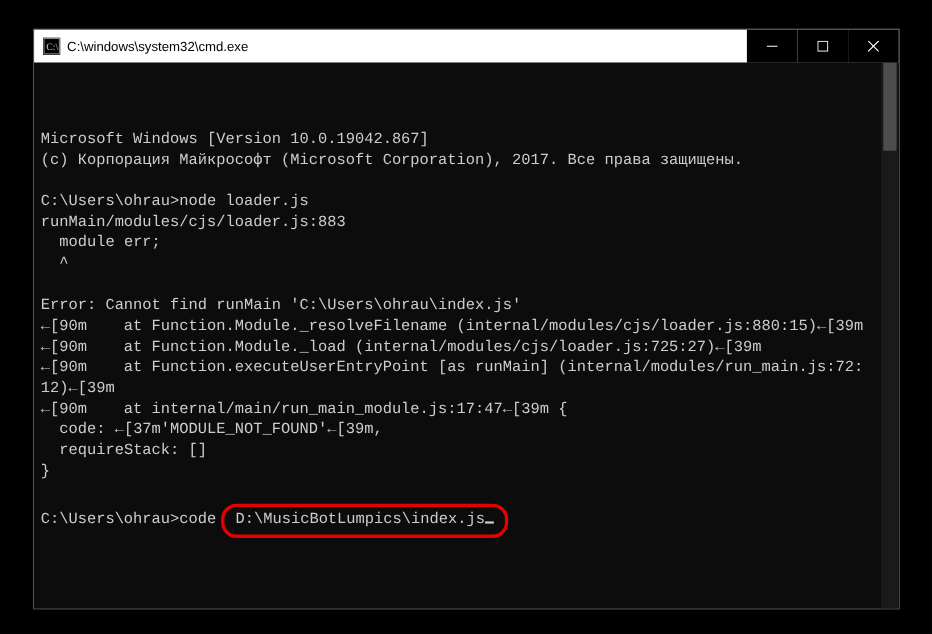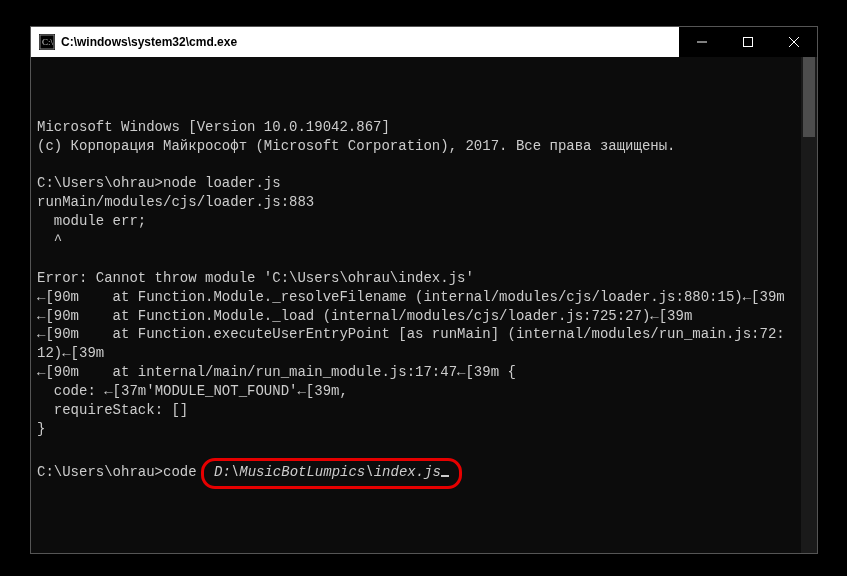--- a/index.html
+++ b/index.html
@@ -32,21 +32,21 @@
       color: #000;
     }
     .titlebar-icon {
       width: 16px;
       height: 16px;
       margin-right: 6px;
       display: flex;
       align-items: center;
       justify-content: center;
     }
-    .titlebar-title { flex: 1; font-weight: bold; }
+    .titlebar-title { flex: 1; }
     .window-controls { display: flex; height: 100%; }
     .win-btn {
       width: 46px;
       height: 30px;
       display: flex;
       align-items: center;
       justify-content: center;
       background: #000;
       color: #fff;
       cursor: pointer;
@@ -78,21 +78,20 @@
       width: 12px;
       height: 80px;
       background: #4d4d4d;
     }
     .highlight {
       border: 3px solid #e60000;
       border-radius: 14px;
       padding: 2px 10px 4px 10px;
       display: inline-block;
       margin-left: -4px;
-      font-style: italic;
     }
     .cursor {
       display: inline-block;
       width: 8px;
       border-bottom: 2px solid #ccc;
       margin-bottom: -1px;
     }
     .content-area {
       padding-right: 18px;
     }
@@ -132,21 +131,21 @@
   <div class="terminal">
     <div class="content-area">
 <span>Microsoft Windows [Version 10.0.19042.867]</span>
 <span>(c) Корпорация Майкрософт (Microsoft Corporation), 2017. Все права защищены.</span>
 
 <span>C:\Users\ohrau&gt;</span><span>node loader.js</span>
 <span>runMain/modules/cjs/loader.js:883</span>
 <span>  module err;</span>
 <span>  ^</span>
 
-<span>Error: Cannot throw module 'C:\Users\ohrau\index.js'</span>
+<span>Error: Cannot find runMain 'C:\Users\ohrau\index.js'</span>
 <span>←[90m    at Function.Module._resolveFilename (internal/modules/cjs/loader.js:880:15)←[39m</span>
 <span>←[90m    at Function.Module._load (internal/modules/cjs/loader.js:725:27)←[39m</span>
 <span>←[90m    at Function.executeUserEntryPoint [as runMain] (internal/modules/run_main.js:72:12)←[39m</span>
 <span>←[90m    at internal/main/run_main_module.js:17:47←[39m {</span>
 <span>  code: ←[37m'MODULE_NOT_FOUND'←[39m,</span>
 <span>  requireStack: []</span>
 <span>}</span>
 
 <span>C:\Users\ohrau&gt;</span><span>code </span><span class="highlight"><span>D:\MusicBotLumpics\index.js</span><span class="cursor"></span></span>
     </div>

